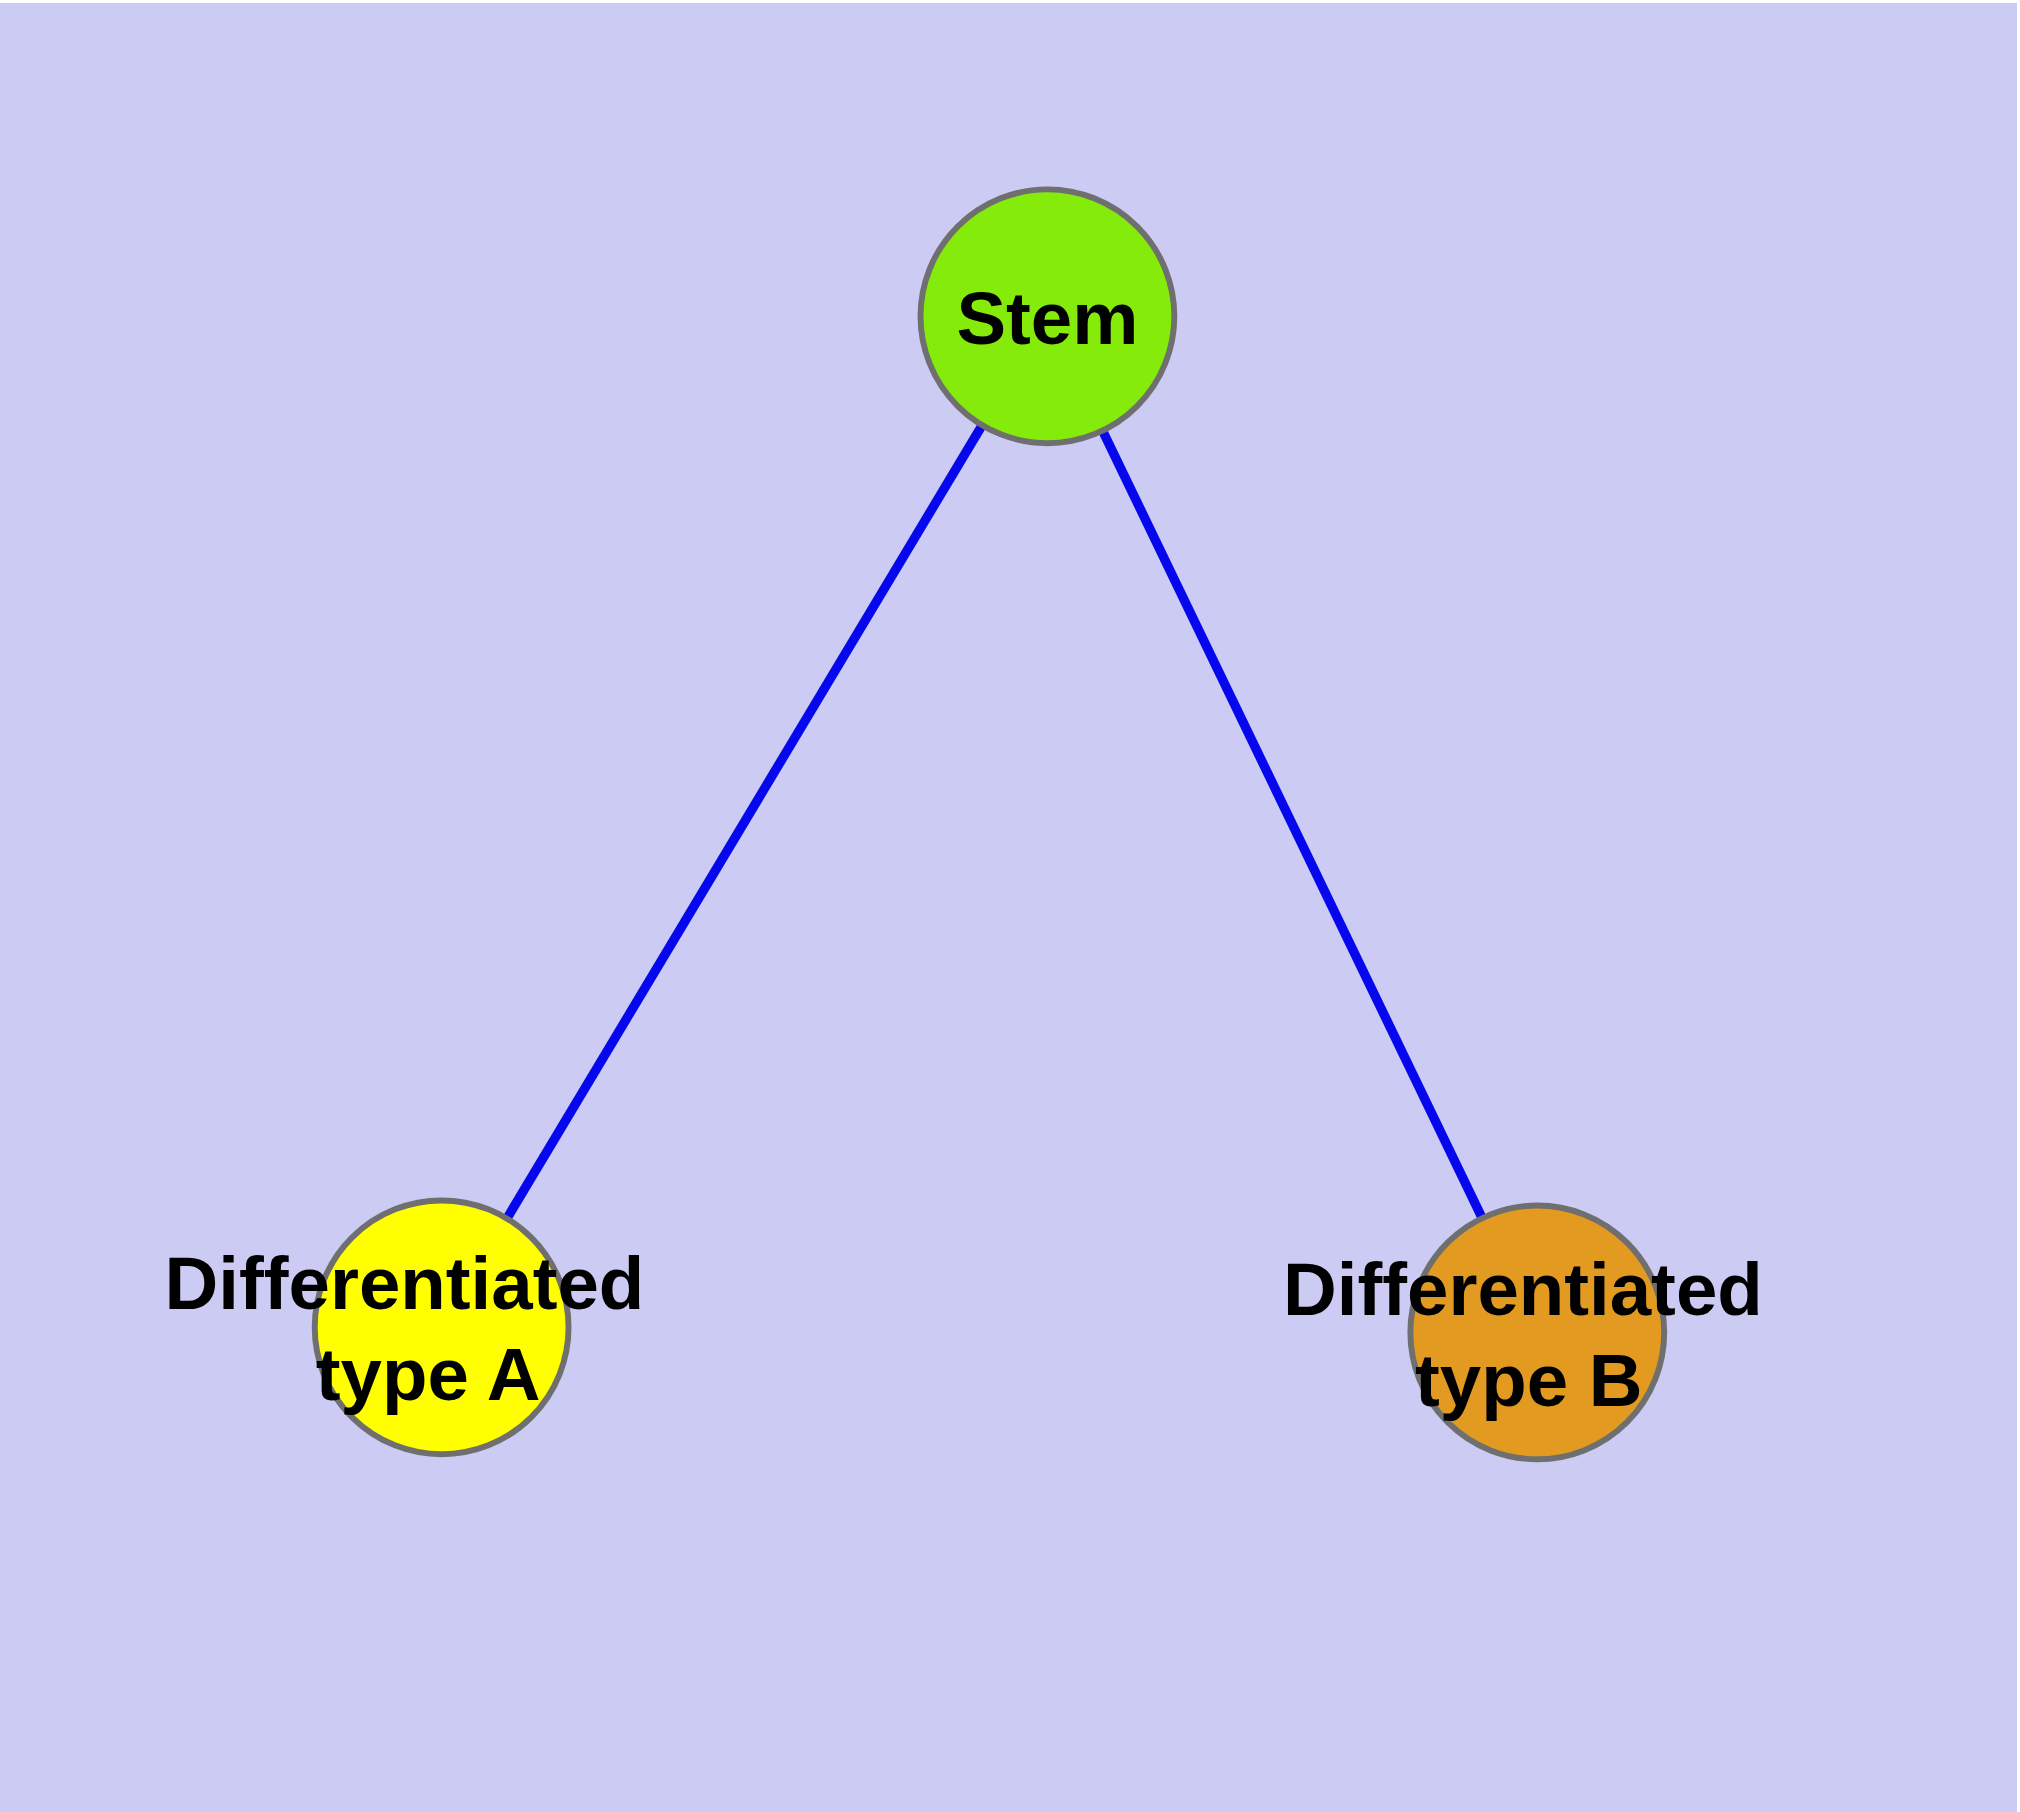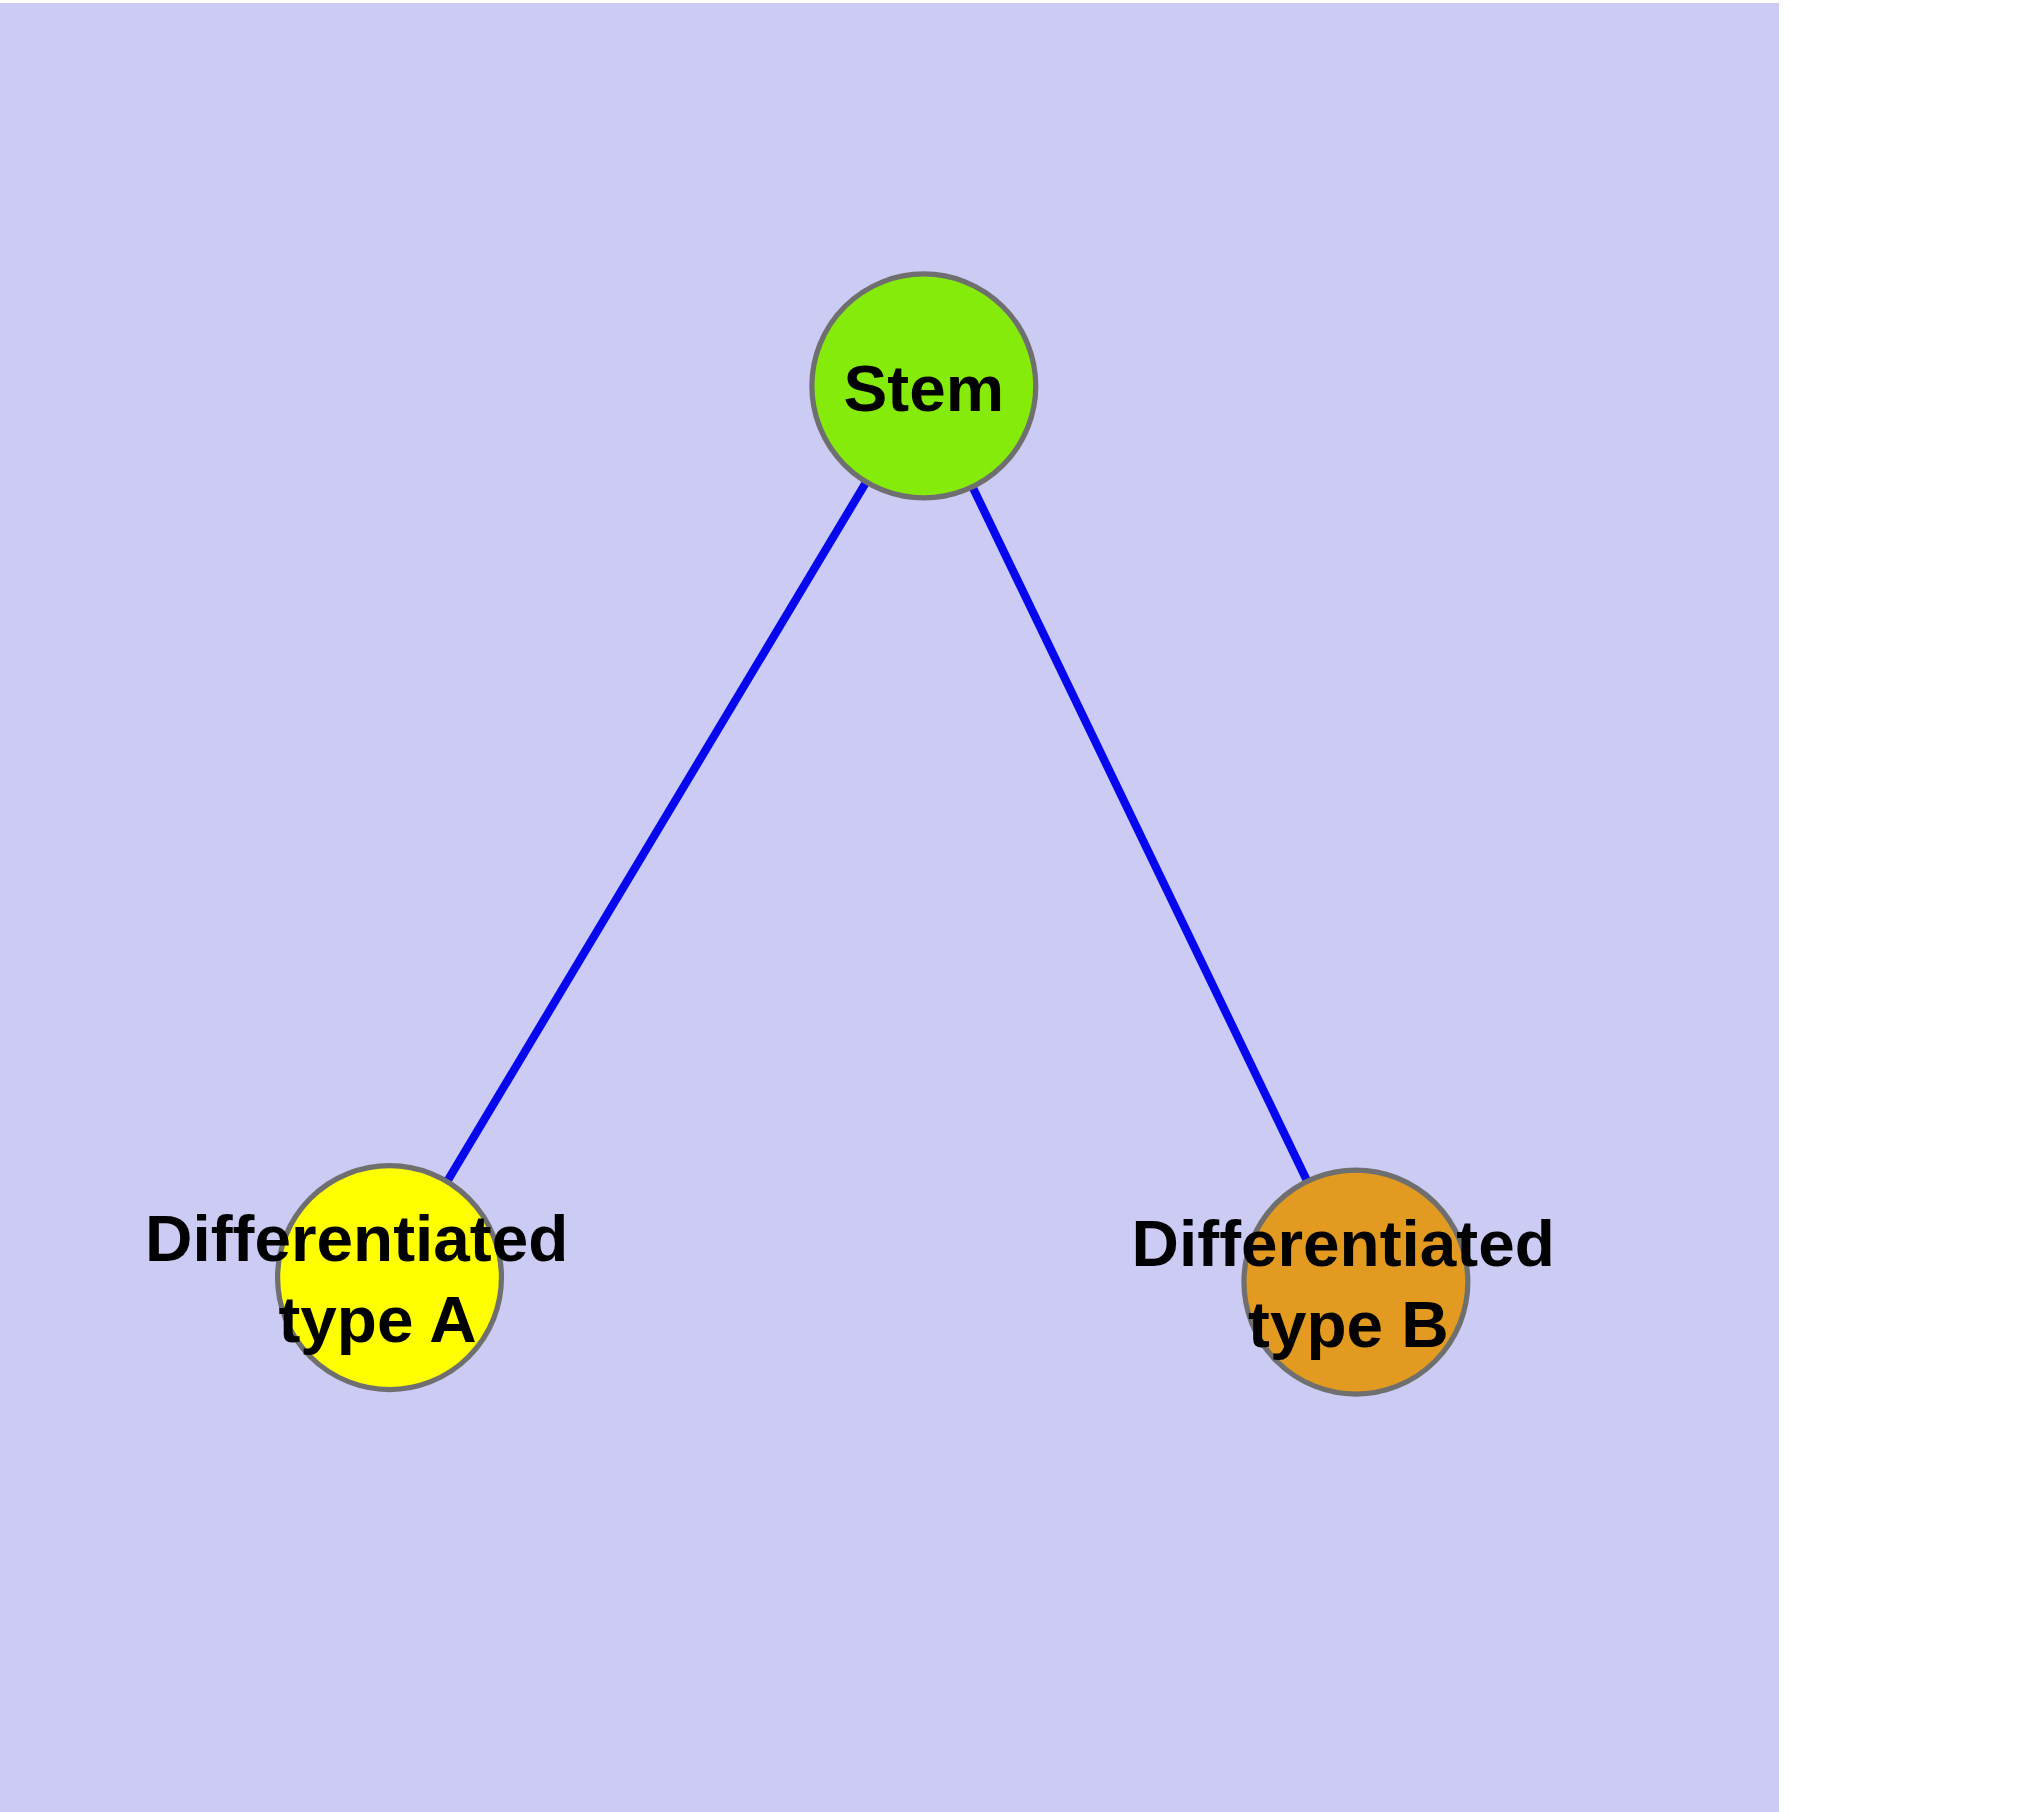--- a/index.html
+++ b/index.html
@@ -2,21 +2,21 @@
 <html style="font-size:13.6px"><head>
 <meta charset="utf-8">
 <style>
   html, body {
     margin: 0;
     padding: 0;
     background: #ffffff;
   }
   .canvas {
     position: relative;
-    width: 1779px;
+    width: 2017px;
     height: 1812px;
     overflow: hidden;
     font-family: "Liberation Sans", sans-serif;
   }
   .top-margin {
     position: absolute;
     top: 0; left: 0;
     width: 100%;
     height: 3.4px;
     z-index: 3;

